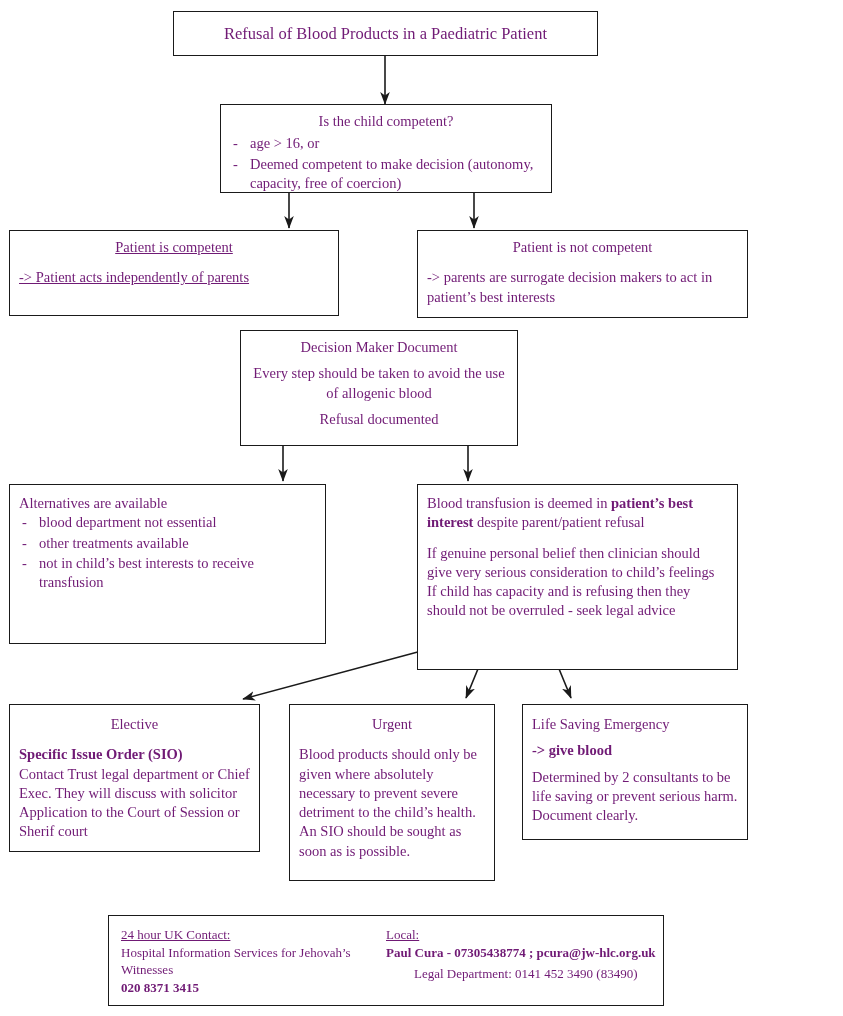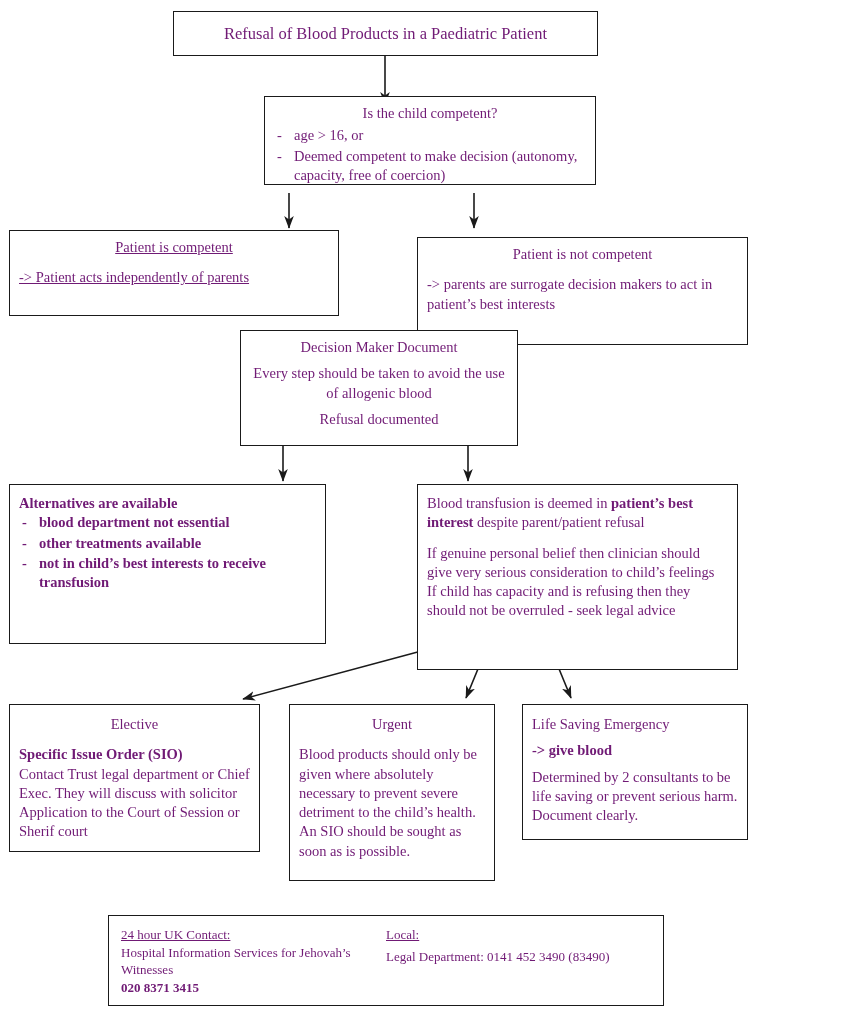--- a/index.html
+++ b/index.html
@@ -89,21 +89,21 @@
 
     <line x1="550" y1="647" x2="571" y2="698" stroke="#1a1a1a" stroke-width="1.6" marker-end="url(#ah)"></line>
   </svg>
 
   <div class="box" style="left:173px; top:11px; width:425px; height:45px;">
     <div class="pad ctr" style="padding-top:11px;">
       <span style="font-size:16.5px;">Refusal of Blood Products in a Paediatric Patient</span>
     </div>
   </div>
 
-  <div class="box" style="left:220px; top:96px; width:332px; height:89px;margin-left:44px;">
+  <div class="box" style="left:220px; top:104px; width:332px; height:89px;">
     <div class="pad">
       <div class="ctr">Is the child competent?</div>
       <ul class="blist" style="margin-top:3px;">
         <li>
           <span class="dash">-</span>
           <span>age &gt; 16, or</span>
         </li>
         <li>
           <span class="dash">-</span>
           <span>Deemed competent to make decision (autonomy, capacity, free of coercion)</span>
@@ -113,39 +113,39 @@
   </div>
 
   <div class="box" style="left:9px; top:230px; width:330px; height:86px;text-decoration:underline;">
     <div class="pad">
       <div class="ctr">Patient is competent</div>
       <div class="gap"></div>
       <div class="lft">-&gt; Patient acts independently of parents</div>
     </div>
   </div>
 
-  <div class="box" style="left:417px; top:237px; width:331px; height:108px;">
+  <div class="box" style="left:417px; top:230px; width:331px; height:88px;">
     <div class="pad">
       <div class="ctr">Patient is not competent</div>
       <div class="gap"></div>
       <div class="lft">-&gt; parents are surrogate decision makers to act in patient’s best interests</div>
     </div>
   </div>
 
   <div class="box" style="left:240px; top:330px; width:278px; height:116px;">
     <div class="pad">
       <div class="ctr">Decision Maker Document</div>
       <div class="gap-sm"></div>
       <div class="ctr">Every step should be taken to avoid the use of allogenic blood</div>
       <div class="gap-sm"></div>
       <div class="ctr">Refusal documented</div>
     </div>
   </div>
 
-  <div class="box" style="left:9px; top:484px; width:317px; height:160px;font-weight:bold;">
+  <div class="box" style="left:9px; top:484px; width:317px; height:160px;">
     <div class="pad" style="padding-top:9px;">
       <div class="lft">Alternatives are available</div>
       <ul class="blist">
         <li>
           <span class="dash">-</span>
           <span>blood department not essential</span>
         </li>
         <li>
           <span class="dash">-</span>
           <span>other treatments available</span>
@@ -199,17 +199,20 @@
   </div>
 
   <div class="box" style="left:108px; top:915px; width:556px; height:91px;">
     <div class="contact-col" style="left:12px; top:10px; width:258px;">
       <div class="u">24 hour UK Contact:</div>
       <div>Hospital Information Services for Jehovah’s Witnesses</div>
       <div class="b">020 8371 3415</div>
     </div>
     <div class="contact-col" style="left:277px; top:10px; width:272px;">
       <div class="u">Local:</div>
-      <div style="margin-top:4px;">Legal Department: 0141 452 3490 (83490)</div>
+      <div class="b">
+        <span>Paul Cura</span><span> - </span><span>07305438774</span><span> ; </span><span>pcura@jw-hlc.org.uk</span>
+      </div>
+      <div style="margin-top:4px;margin-left:28px;">Legal Department: 0141 452 3490 (83490)</div>
     </div>
   </div>
 
 </div>
 
 </body></html>

